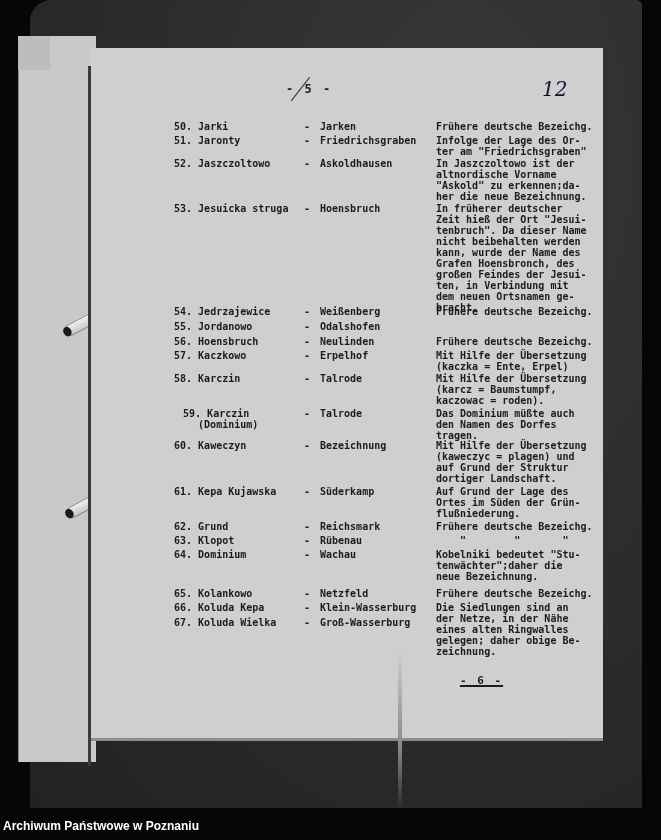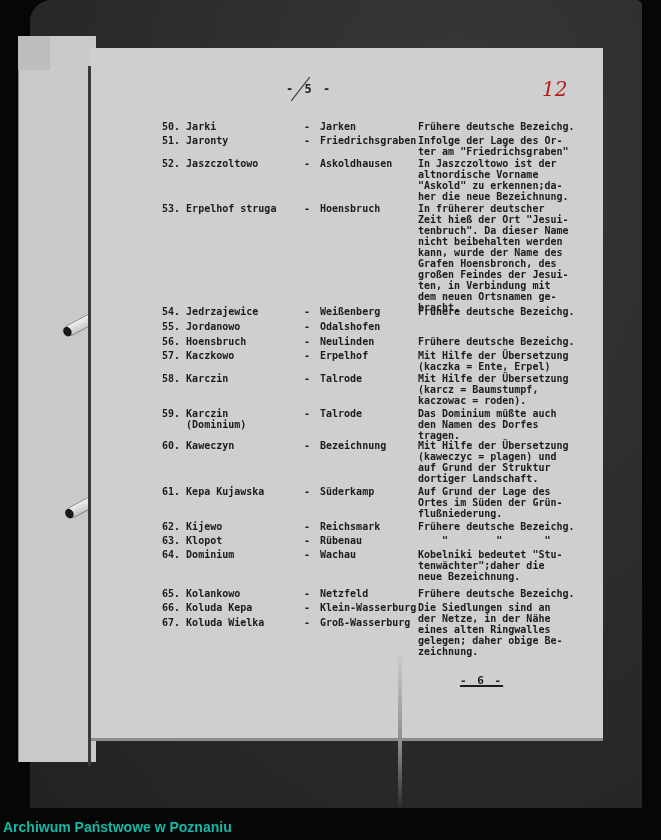--- a/index.html
+++ b/index.html
@@ -22,31 +22,31 @@
   .page { position:absolute; left:90px; top:48px; width:513px; height:690px; background:#cfcfcf;
           box-shadow: 0 3px 0 #8d8d8d; }
   .light-streak { position:absolute; left:398px; top:650px; width:4px; height:160px;
           background:linear-gradient(#cfcfcf, #8a8a8a 60%, rgba(120,120,120,0)); }
   .content { position:absolute; left:0; top:0; width:100%; height:100%; color:#1c1c1c; font-size:10px;
           line-height:11px; font-weight:bold; }
   .page-no { position:absolute; left:196px; top:36px; font-size:12px; letter-spacing:2px; color:#222; }
   .page-no .slash { position:absolute; left:14px; top:-10px; width:1px; height:30px; background:#333;
           transform:rotate(38deg); }
   .handnum { position:absolute; left:452px; top:36px; font-family:"DejaVu Serif", serif; font-style:italic;
-          font-weight:normal; font-size:20px; color:#b91c1c; }
+          font-weight:normal; font-size:20px; color:#0f172a; }
   .entry { position:absolute; left:0; width:100%; }
-  .num-place { position:absolute; left:72px; white-space:pre; }
+  .num-place { position:absolute; left:84px; white-space:pre;text-align:center; }
   .dash { position:absolute; left:214px; }
   .german { position:absolute; left:230px; text-decoration-thickness:2px;
           text-underline-offset:2px; }
-  .note { position:absolute; left:328px; width:159px; white-space:pre; }
+  .note { position:absolute; left:346px; width:159px; white-space:pre; }
   .footer-no { position:absolute; left:370px; top:627px; font-size:11px; text-decoration:underline;
           text-decoration-thickness:2px; letter-spacing:2px; }
-  .archive { position:absolute; left:3px; top:819px; color:#14b8a6; font-family:"Liberation Sans", sans-serif;
-          font-weight:bold; font-size:14px; }
+  .archive { position:absolute; left:3px; top:819px; color:#ffffff; font-family:"Liberation Sans", sans-serif;
+          font-weight:bold; font-size:12px; }
 </style>
 </head>
 <body>
 
 <div class="board">
     <div class="board-noise"></div>
   </div>
 <div class="back-leaf"></div>
 <div class="back-leaf-top"></div>
 <div class="fastener" style="left:62px; top:312px;"></div>
@@ -76,21 +76,21 @@
         <div class="entry" style="top: 110px;">
           <span class="num-place"><span>52.</span> <span>Jaszczoltowo</span></span>
           <span class="dash">-</span>
           <span class="german">Askoldhausen</span>
           <span class="note">In Jaszczoltowo ist der
 altnordische Vorname
 "Askold" zu erkennen;da-
 her die neue Bezeichnung.</span>
         </div>
         <div class="entry" style="top: 155px;">
-          <span class="num-place"><span>53.</span> <span>Erpelhof struga</span></span>
+          <span class="num-place"><span>53.</span> <span>Jesuicka struga</span></span>
           <span class="dash">-</span>
           <span class="german">Hoensbruch</span>
           <span class="note">In früherer deutscher
 Zeit hieß der Ort "Jesui-
 tenbruch". Da dieser Name
 nicht beibehalten werden
 kann, wurde der Name des
 Grafen Hoensbronch, des
 großen Feindes der Jesui-
 ten, in Verbindung mit
@@ -150,21 +150,21 @@
         </div>
         <div class="entry" style="top: 438px;">
           <span class="num-place"><span>61.</span> <span>Kepa Kujawska</span></span>
           <span class="dash">-</span>
           <span class="german">Süderkamp</span>
           <span class="note">Auf Grund der Lage des
 Ortes im Süden der Grün-
 flußniederung.</span>
         </div>
         <div class="entry" style="top: 473px;">
-          <span class="num-place"><span>62.</span> <span>Kijewo</span></span>
+          <span class="num-place"><span>62.</span> <span>Grund</span></span>
           <span class="dash">-</span>
           <span class="german">Reichsmark</span>
           <span class="note">Frühere deutsche Bezeichg.</span>
         </div>
         <div class="entry" style="top: 487px;">
           <span class="num-place"><span>63.</span> <span>Klopot</span></span>
           <span class="dash">-</span>
           <span class="german">Rübenau</span>
           <span class="note">    "        "       "</span>
         </div>

